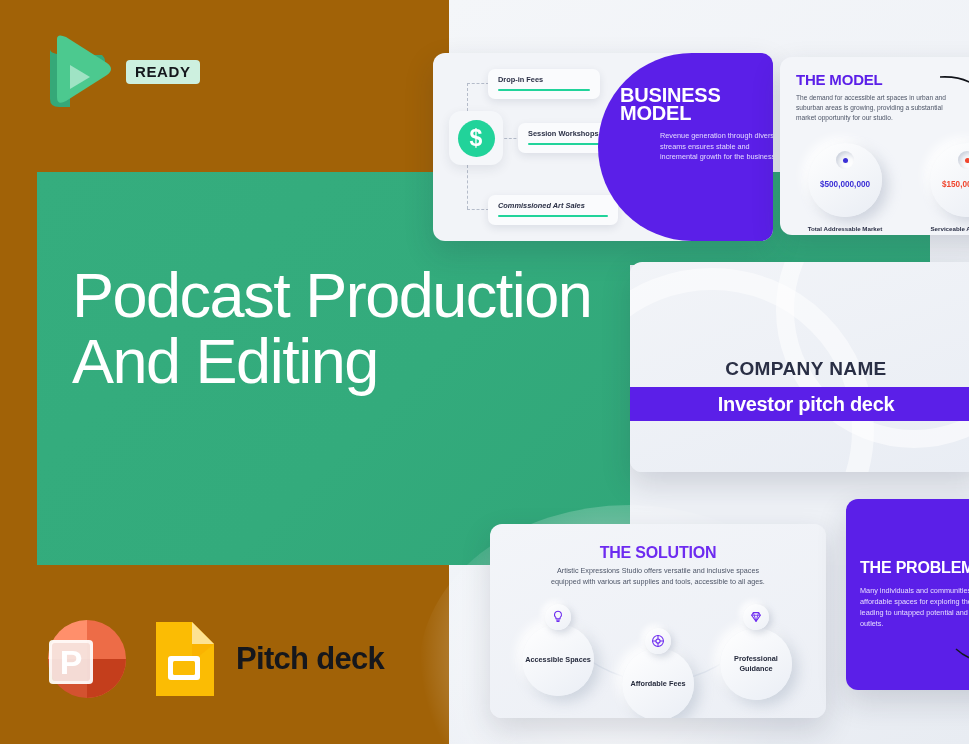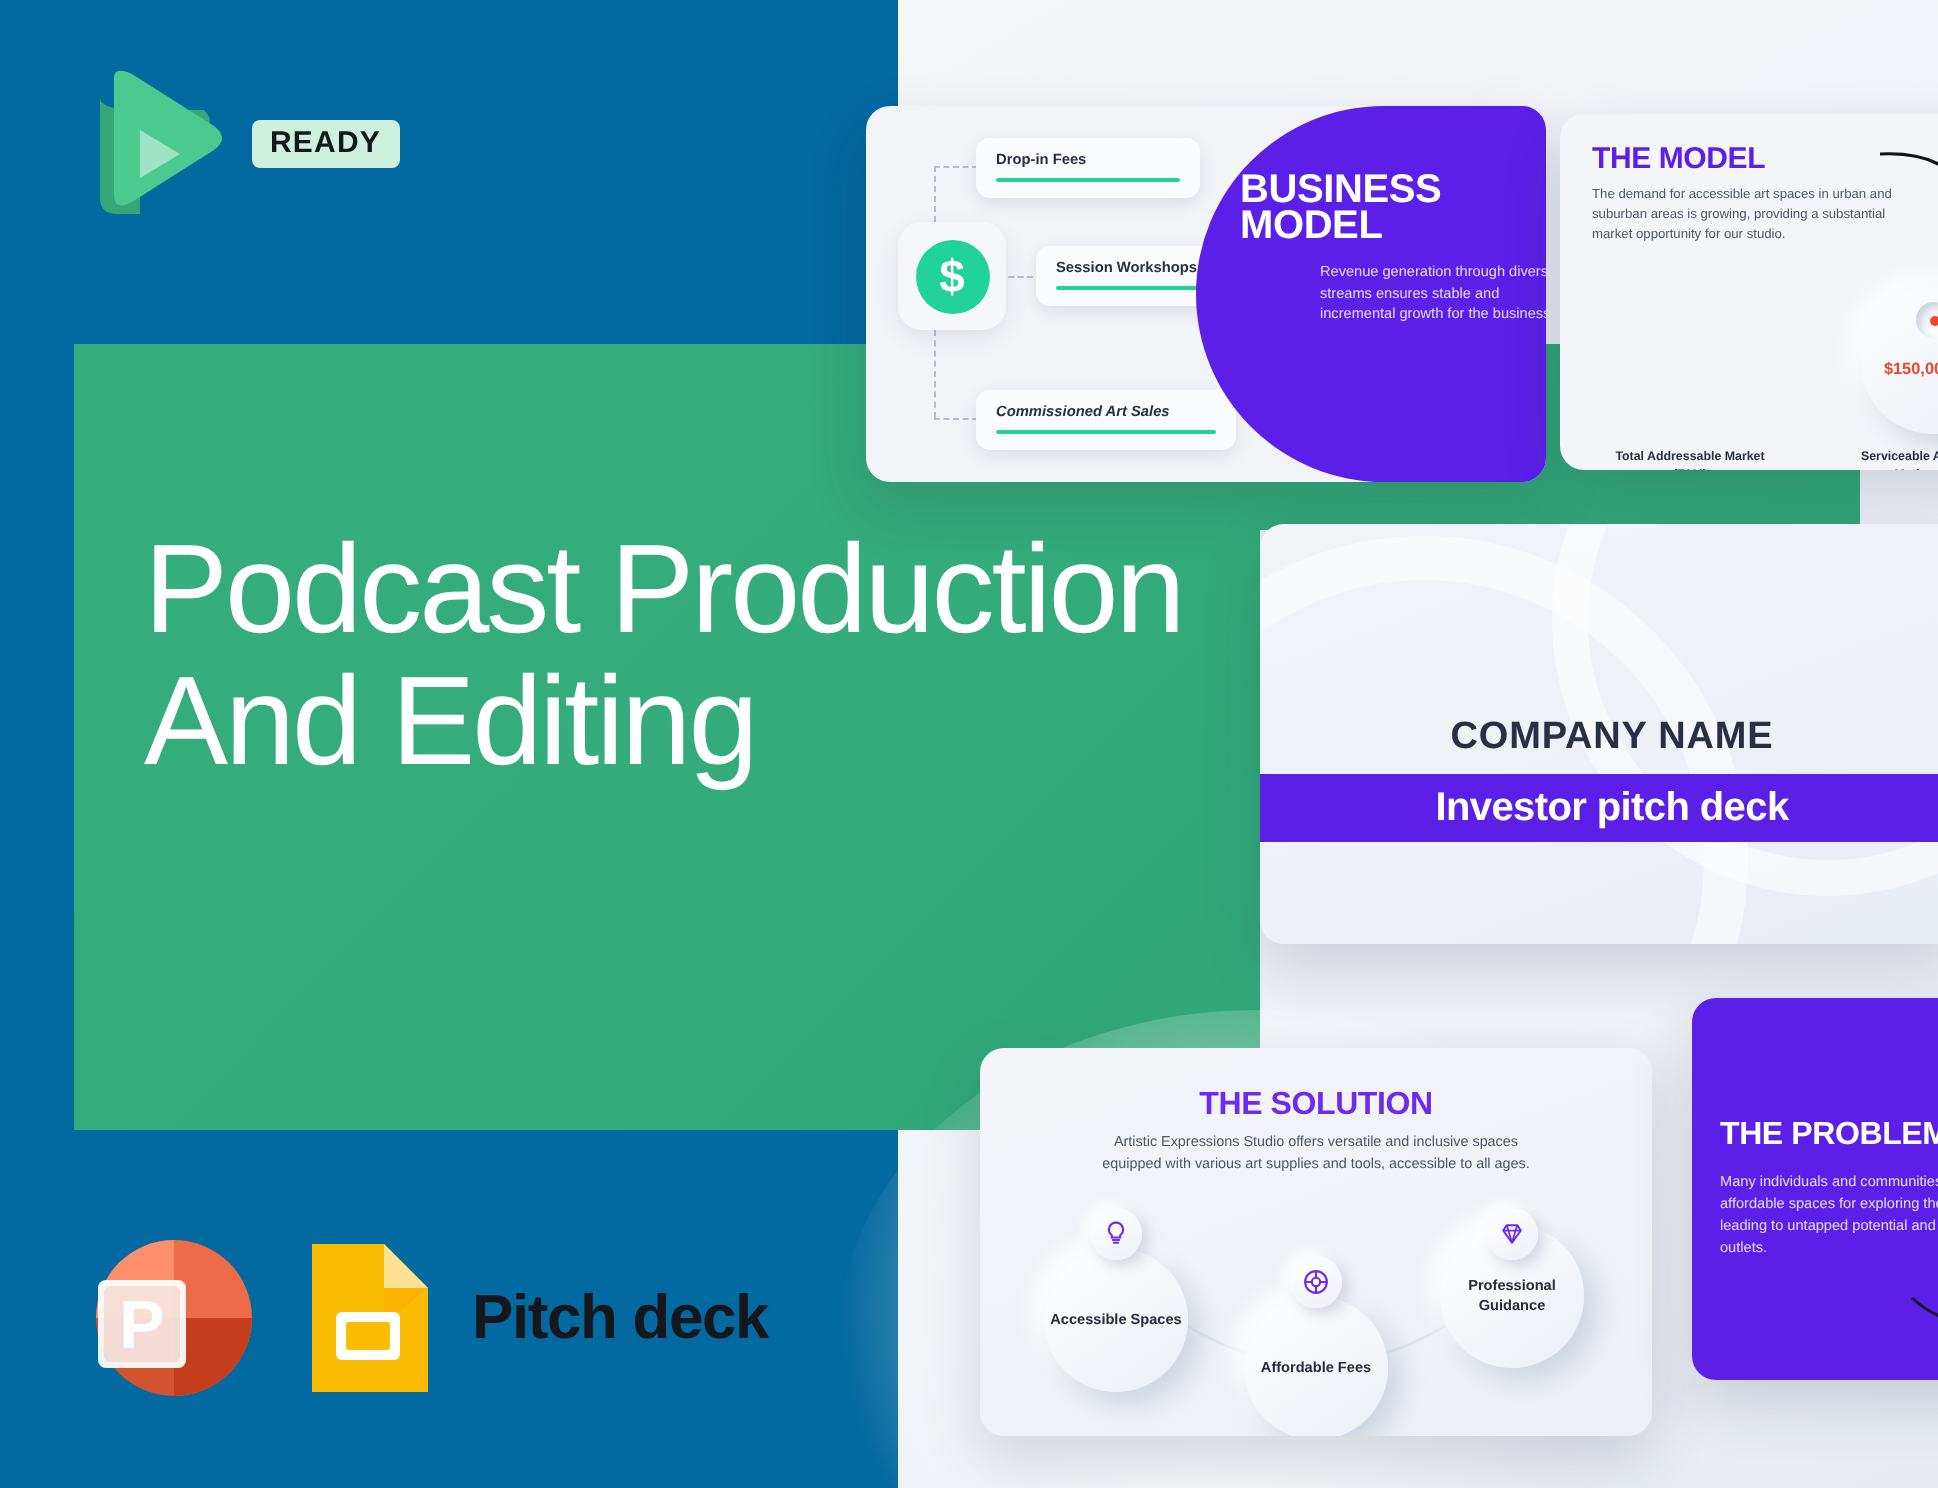--- a/index.html
+++ b/index.html
@@ -2,21 +2,21 @@
 <html><head>
 <meta charset="utf-8">
 <style>
   html,body{margin:0;padding:0;}
   body{
     width:969px;height:744px;overflow:hidden;
     background:#ffffff;
     font-family:"Liberation Sans","DejaVu Sans",sans-serif;
     position:relative;
   }
-  #stage{position:absolute;inset:0;width:969px;height:744px;overflow:hidden;background:#0369a1;}
+  #stage{position:absolute;inset:0;width:969px;height:744px;overflow:hidden;background:#a16207;}
 
   
   .bg-pale{
     position:absolute;left:449px;top:0;width:520px;height:744px;
     background:linear-gradient(150deg,#f4f6f9 0%,#eef1f6 55%,#e9edf3 100%);
   }
   .bg-pale:after{
     content:"";position:absolute;right:-60px;bottom:-120px;width:430px;height:430px;border-radius:50%;
     background:radial-gradient(circle at 40% 40%,rgba(255,255,255,.85),rgba(255,255,255,0) 62%);
   }
@@ -227,20 +227,26 @@
   <div class="slide" id="slide-market">
     <div class="mk-title">THE MODEL</div>
     <div class="mk-desc">The demand for accessible art spaces in urban and suburban areas is growing, providing a substantial market opportunity for our studio.</div>
     <div class="mk-arrow">
       <svg width="60" height="42" viewBox="0 0 60 42">
         <path d="M2 4 Q40 2 50 32" stroke="#11131a" stroke-width="1.6" fill="none"></path>
         <path d="M44 26 L50 34 L56 27" stroke="#11131a" stroke-width="1.6" fill="none" stroke-linecap="round"></path>
       </svg>
     </div>
 
+    <div class="mk-circle" style="left:28px;top:86px;">
+      <div class="mk-dot-holder">
+        <div class="mk-dot" style="background:#3b2fd6;"></div>
+      </div>
+      <div class="mk-val" style="color:#3b2fd6;">$500,000,000</div>
+    </div>
     <div class="mk-cap" style="left:19px;top:168px;">Total Addressable Market (TAM)</div>
 
     <div class="mk-circle" style="left:150px;top:86px;">
       <div class="mk-dot-holder">
         <div class="mk-dot" style="background:#f0462e;"></div>
       </div>
       <div class="mk-val" style="color:#f0462e;">$150,000,000</div>
     </div>
     <div class="mk-cap" style="left:141px;top:168px;">Serviceable Addressable Market (SAM)</div>
   </div>
@@ -274,21 +280,21 @@
       <span>Affordable Fees</span>
     </div>
     <div class="sol-badge" style="left:155px;top:104px;">
       <svg width="14" height="14" viewBox="0 0 16 16">
         <circle cx="8" cy="8" r="6.2" fill="none" stroke="#6d2bf0" stroke-width="1.2"></circle>
         <circle cx="8" cy="8" r="2.4" fill="none" stroke="#6d2bf0" stroke-width="1.2"></circle>
         <path d="M8 1.8V5.6M8 10.4v3.8M1.8 8h3.8M10.4 8h3.8" stroke="#6d2bf0" stroke-width="1.2" stroke-linecap="round"></path>
       </svg>
     </div>
 
-    <div class="sol-node" style="left:230px;top:88px;">
+    <div class="sol-node" style="left:230px;top:104px;">
       <span>Professional Guidance</span>
     </div>
     <div class="sol-badge" style="left:253px;top:80px;">
       <svg width="14" height="14" viewBox="0 0 16 16">
         <path d="M3 6 L5 3h6l2 3-5 7z" fill="none" stroke="#6d2bf0" stroke-width="1.2" stroke-linejoin="round"></path>
         <path d="M3 6h10M6 6l2 7M10 6L8 13M5 3l1 3M11 3l-1 3" stroke="#6d2bf0" stroke-width="1"></path>
       </svg>
     </div>
   </div>
 

